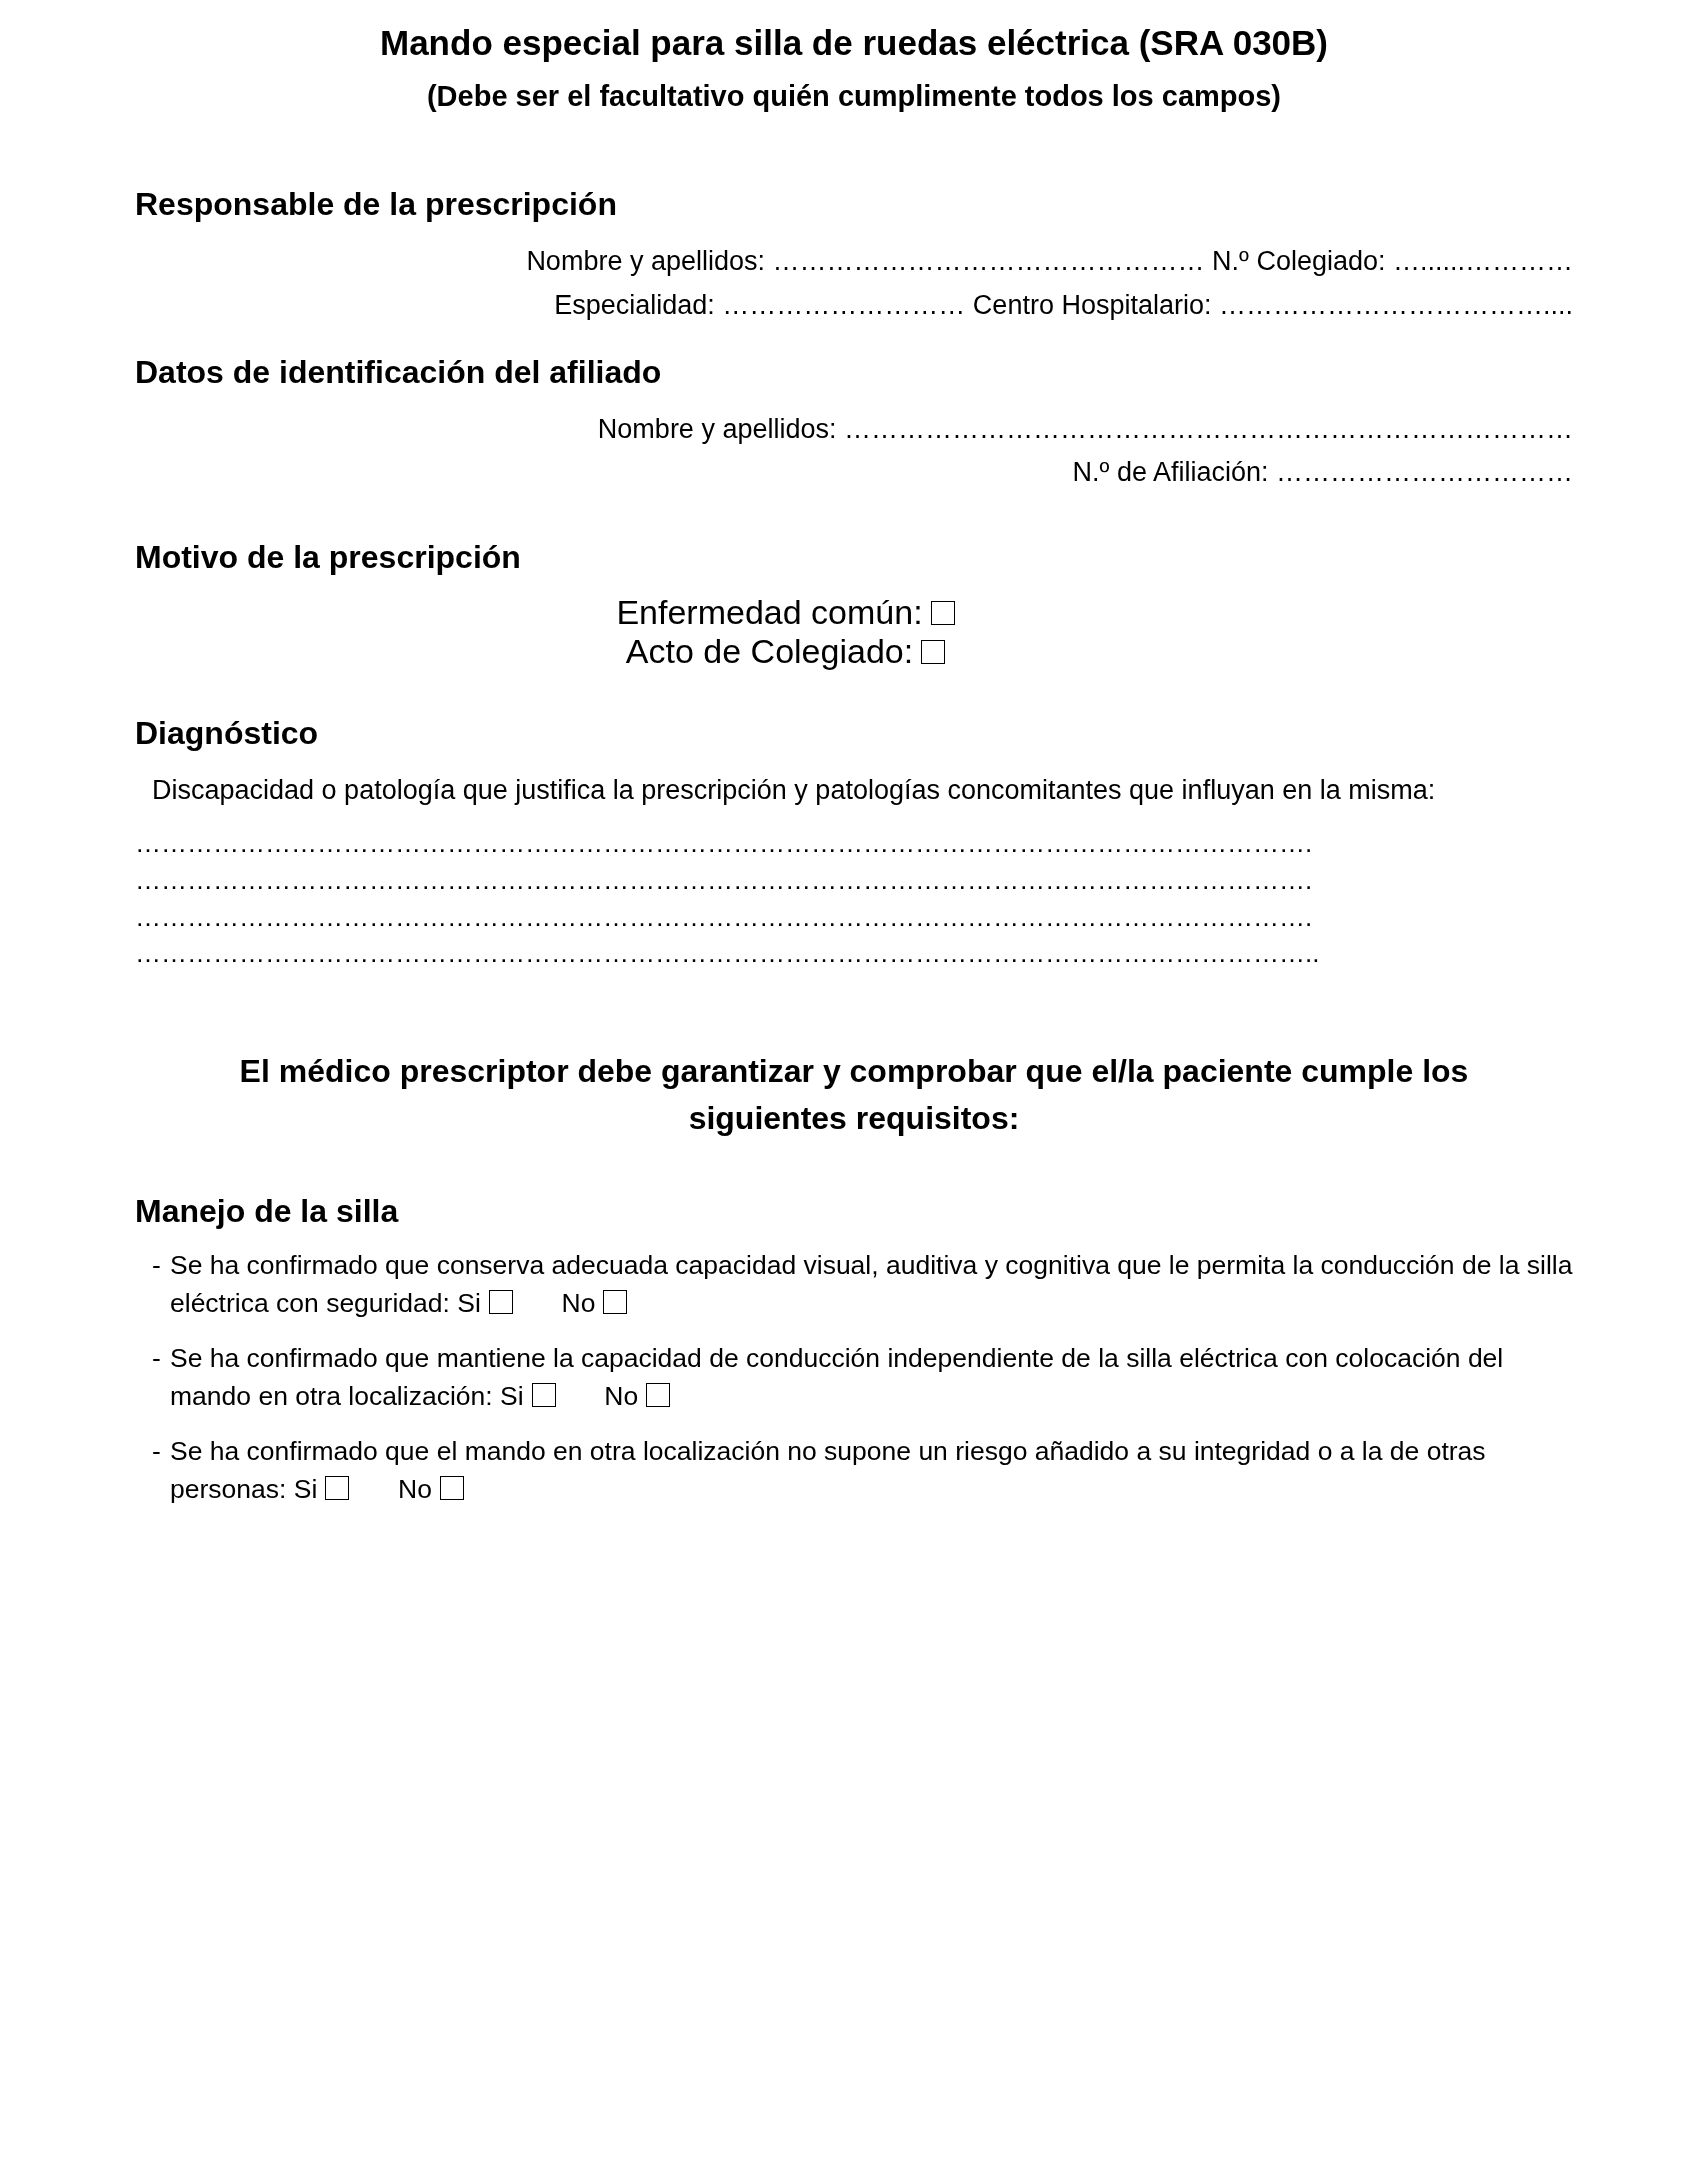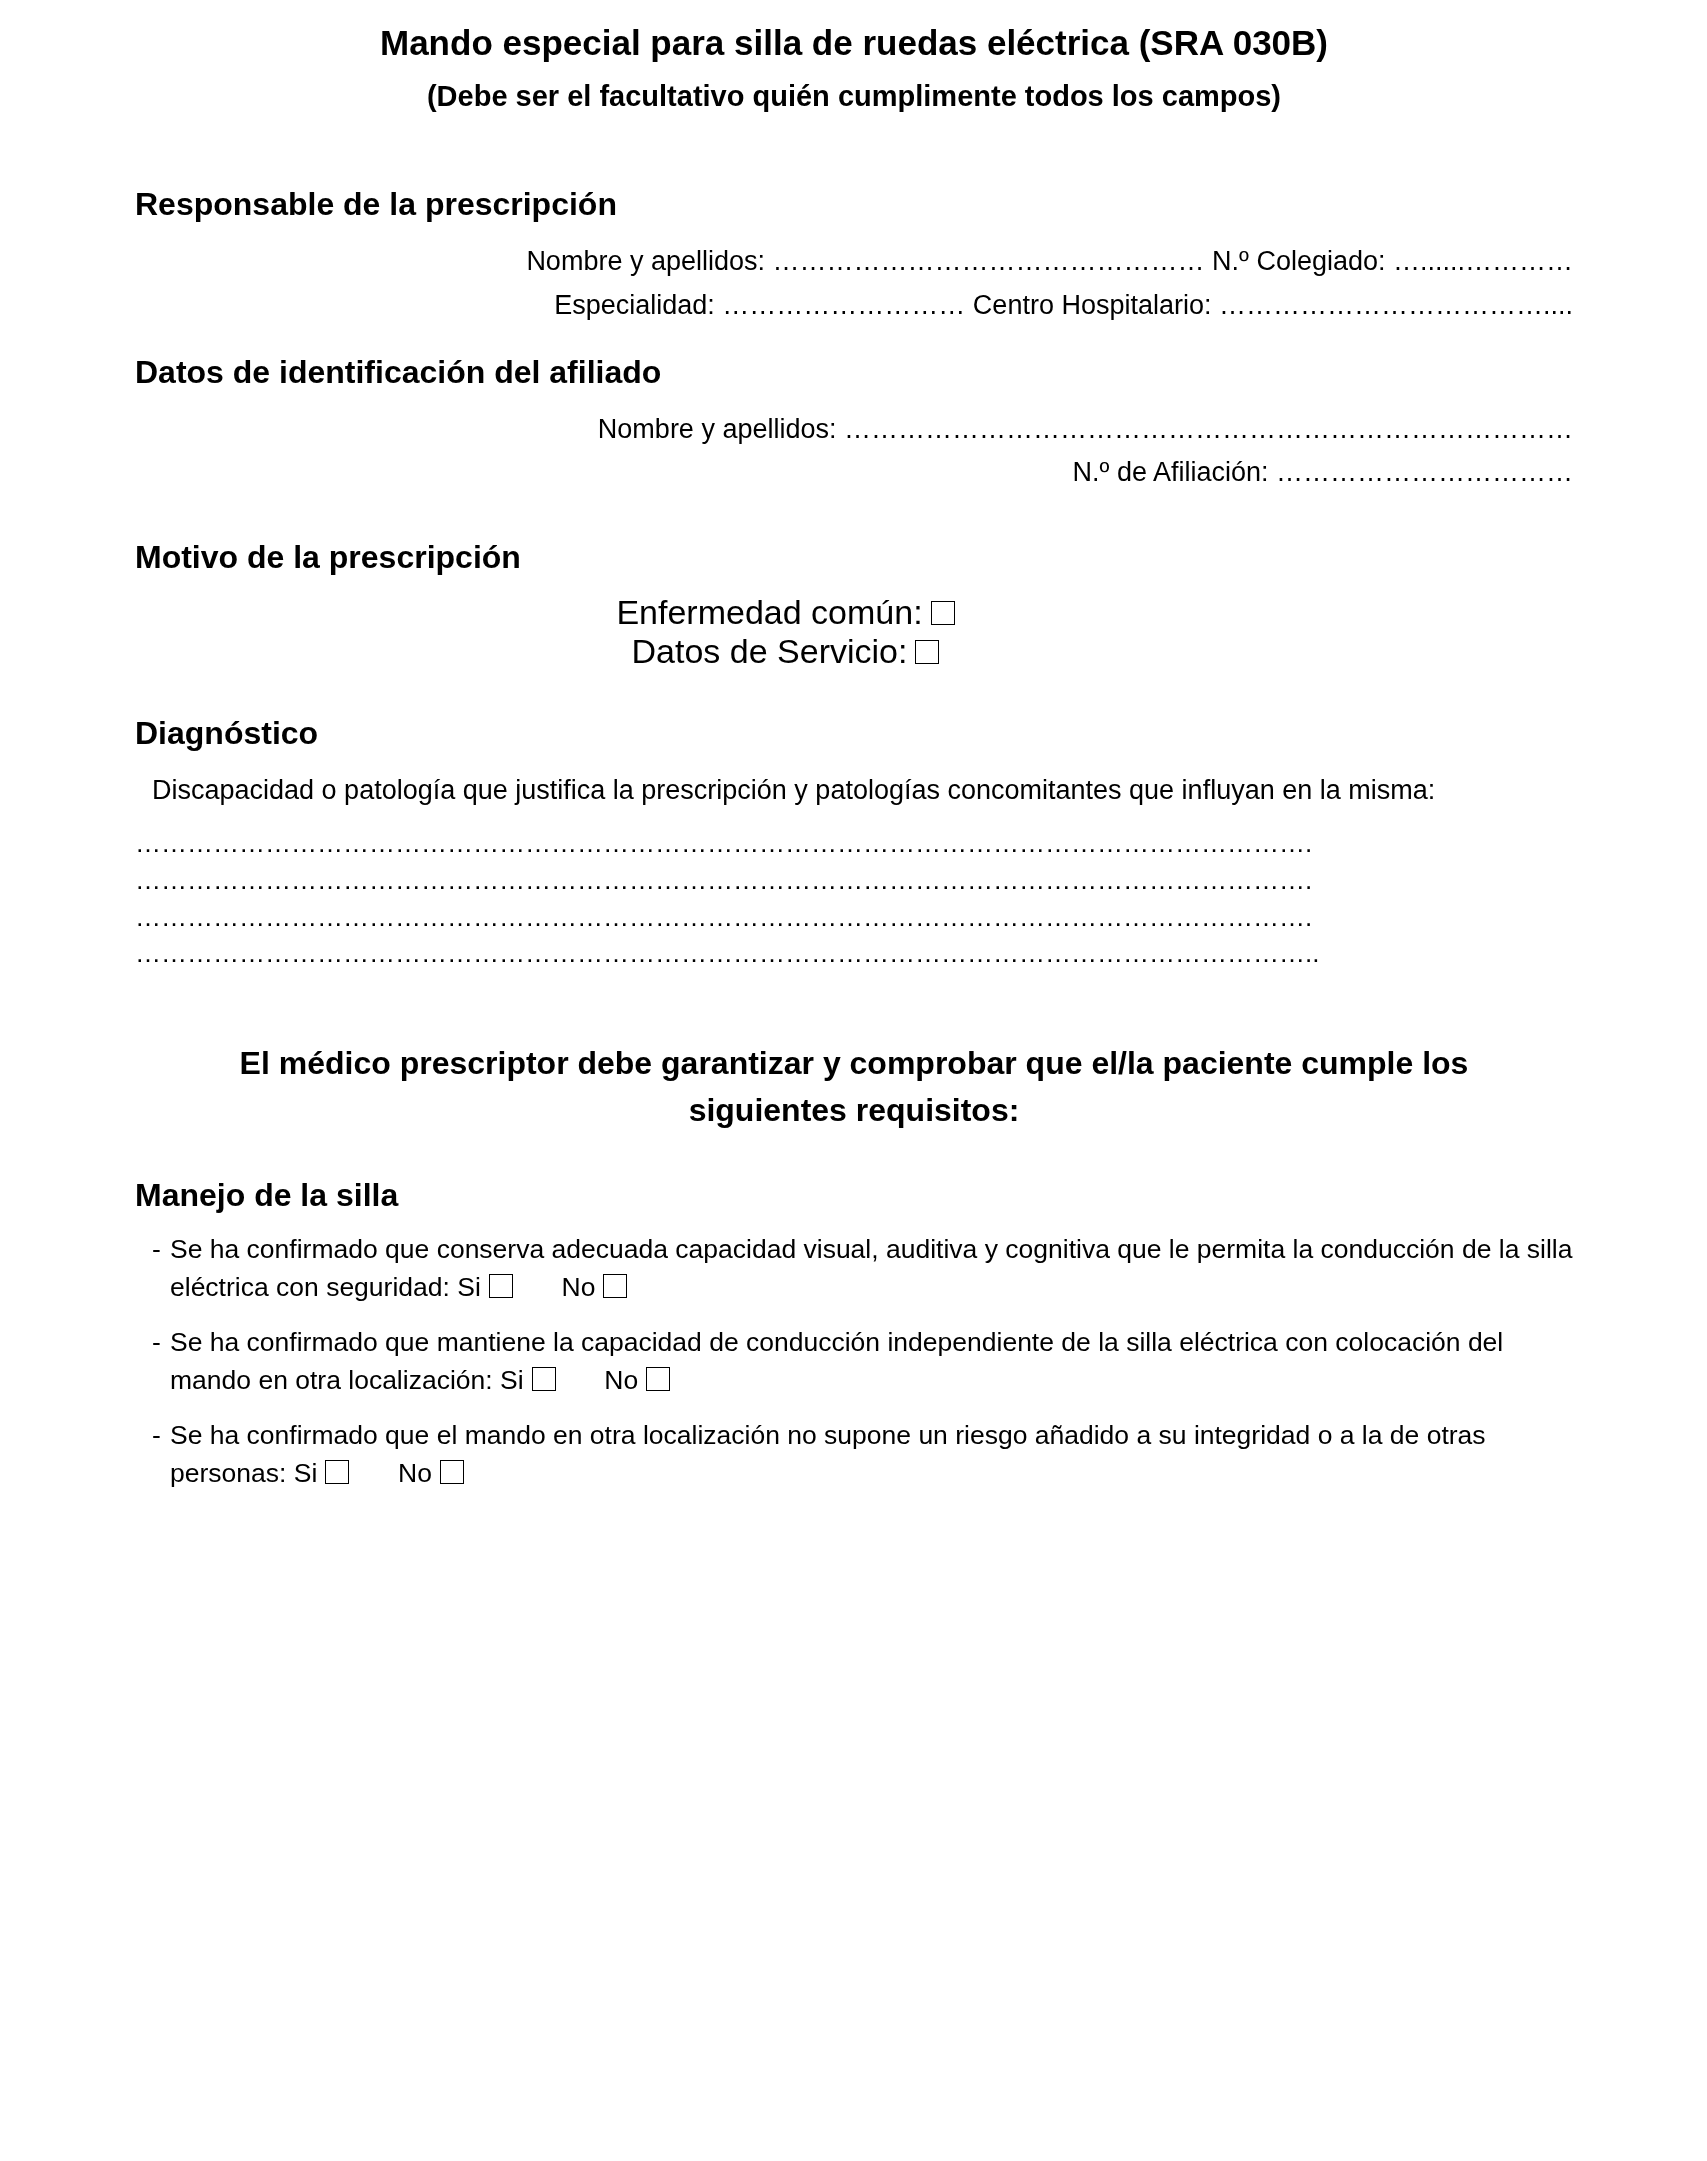--- a/index.html
+++ b/index.html
@@ -94,21 +94,21 @@
     white-space: nowrap;
     overflow: hidden;
     margin: 0;
   }
 
   .big-statement {
     text-align: center;
     font-weight: bold;
     font-size: 32px;
     line-height: 1.45;
-    margin: 0 auto;
+    margin: 8px auto;
     max-width: 1335px;
   }
 
   .bullet {
     display: flex;
     font-size: 26.5px;
     line-height: 1.42;
     margin: 0 0 17.7px 0;
     padding-left: 8px;
   }
@@ -159,21 +159,21 @@
 
   <h2 class="section-head">Motivo de la prescripción</h2>
   <div class="spacer-xs"></div>
 
   <div class="motivo-row">
     <span class="opt">
       <span>Enfermedad común:</span>
       <span class="chk"></span>
     </span>
     <span class="opt">
-      <span>Datos de Servicio:</span>
+      <span>Acto de Colegiado:</span>
       <span class="chk"></span>
     </span>
   </div>
 
   <div class="spacer-md"></div>
 
   <h2 class="section-head">Diagnóstico</h2>
   <div class="spacer-xs"></div>
 
   <p class="diag-text">Discapacidad o patología que justifica la prescripción y patologías concomitantes que influyan en la misma:</p>

